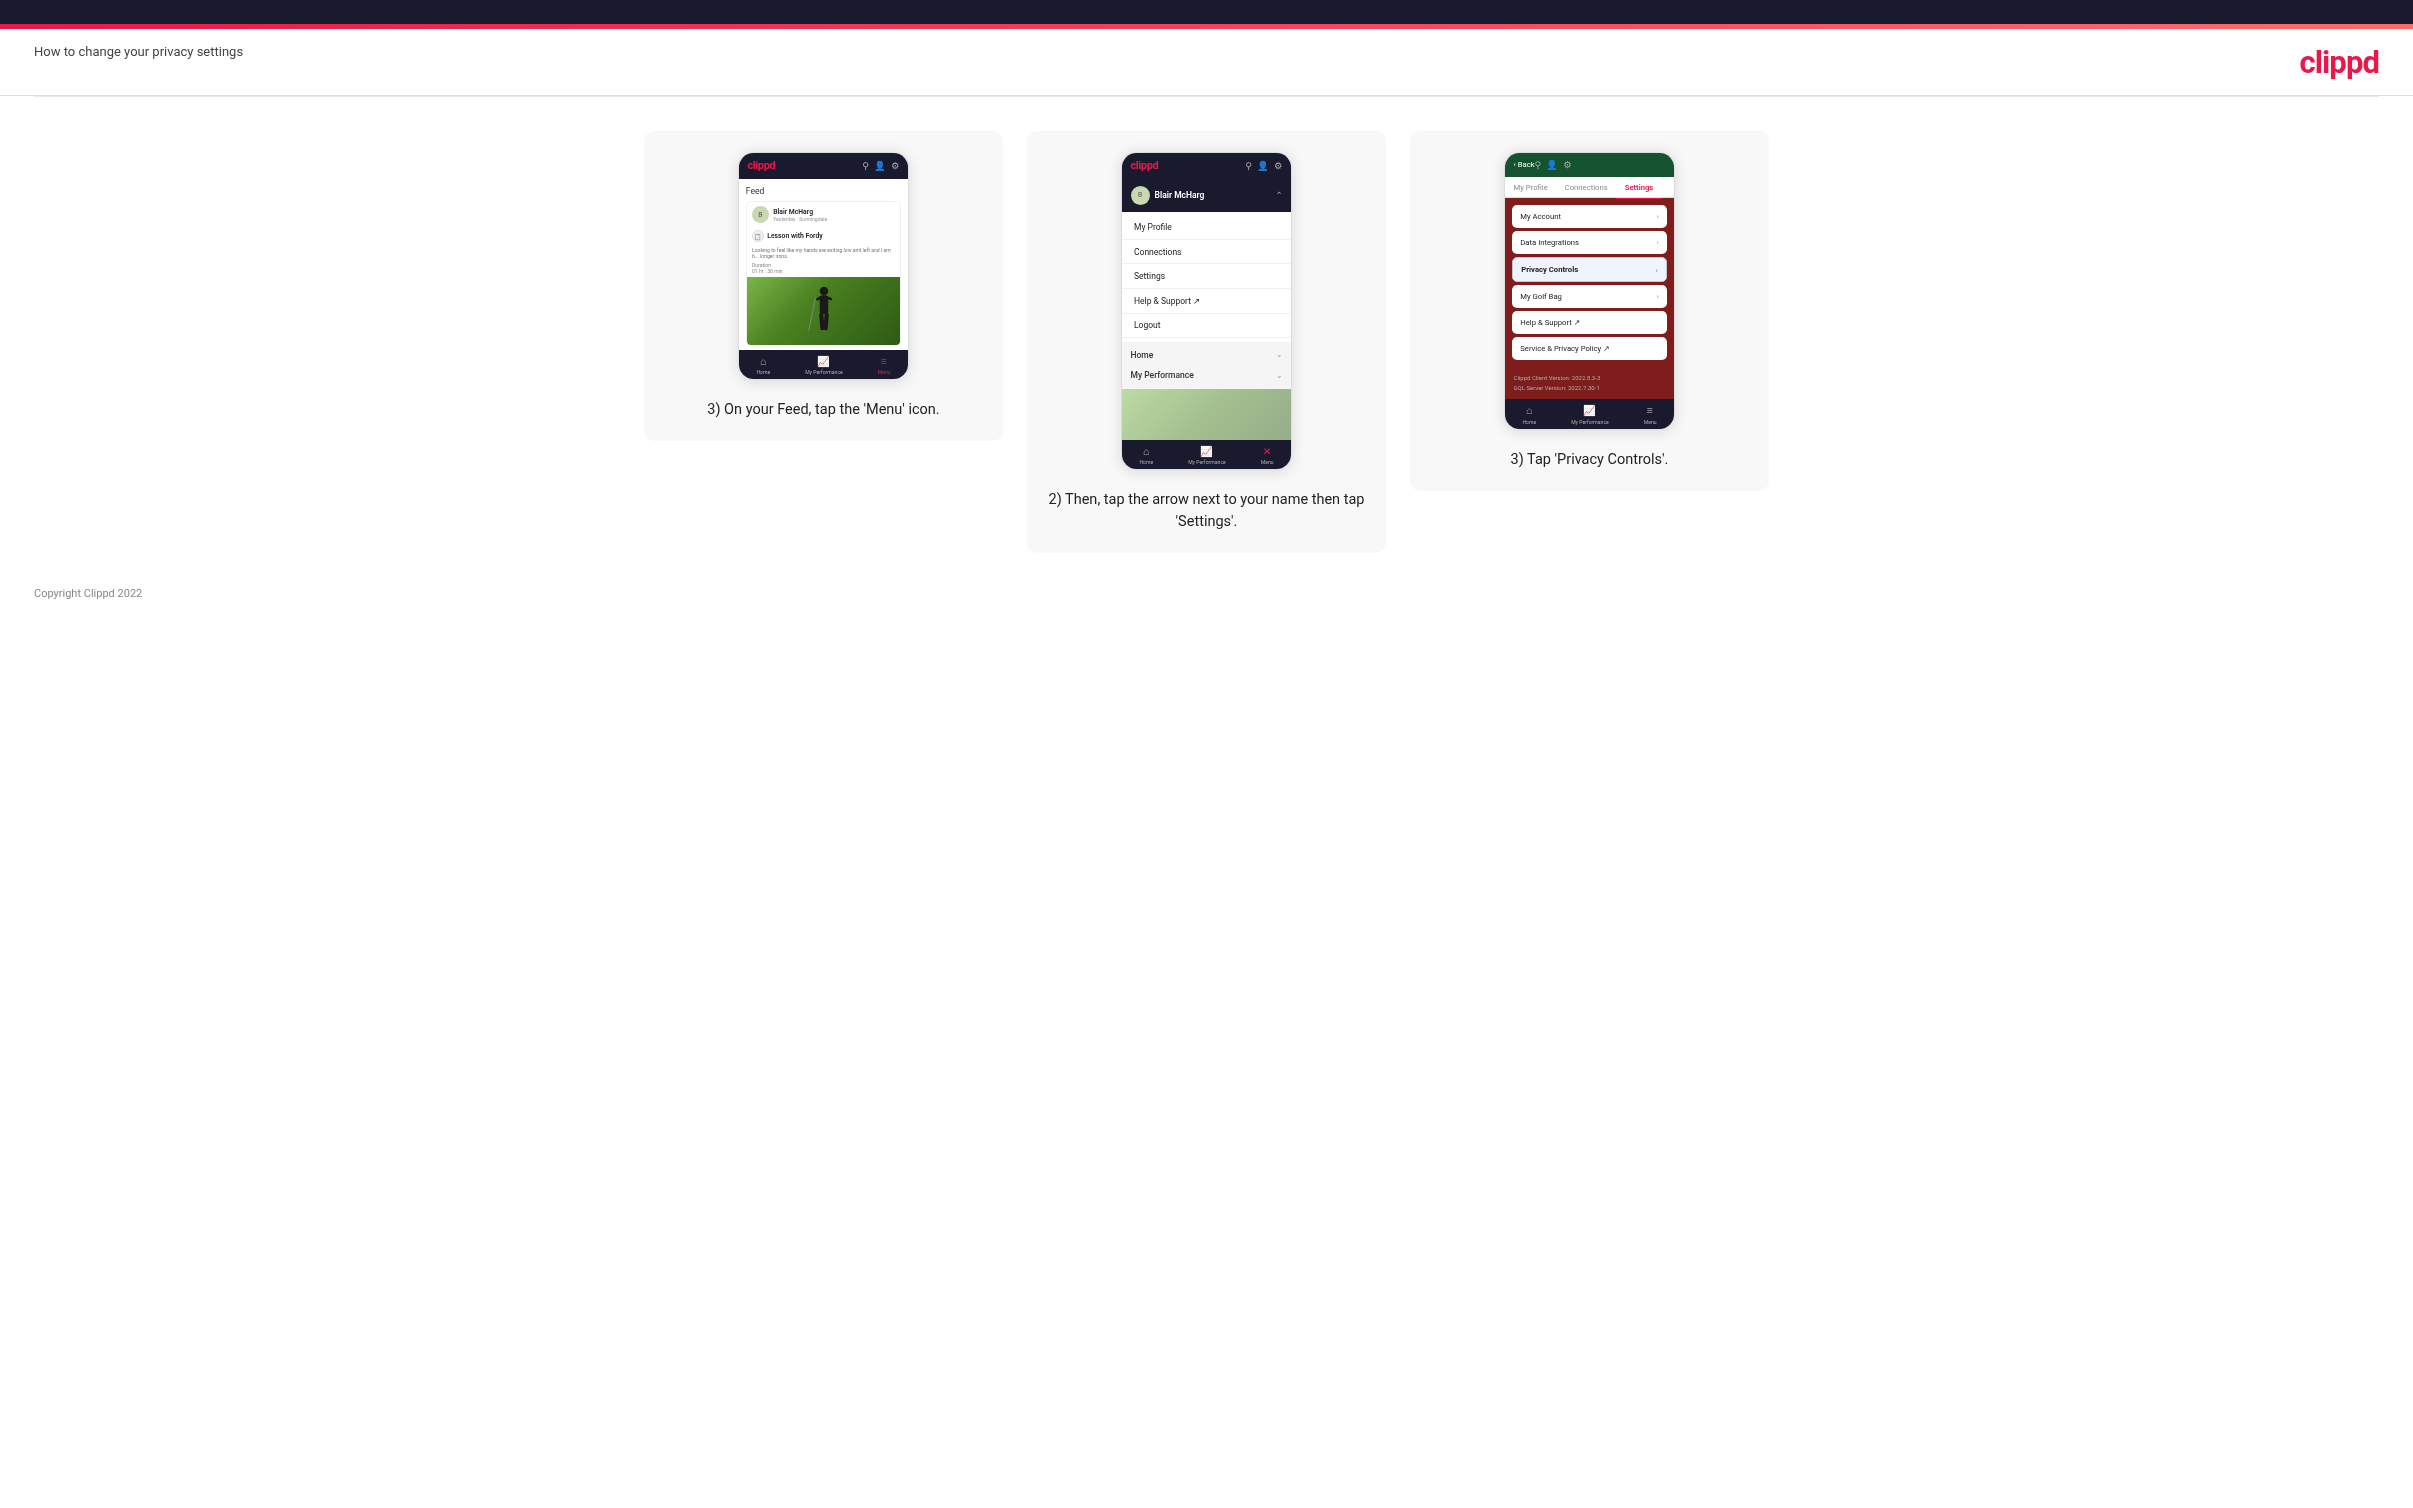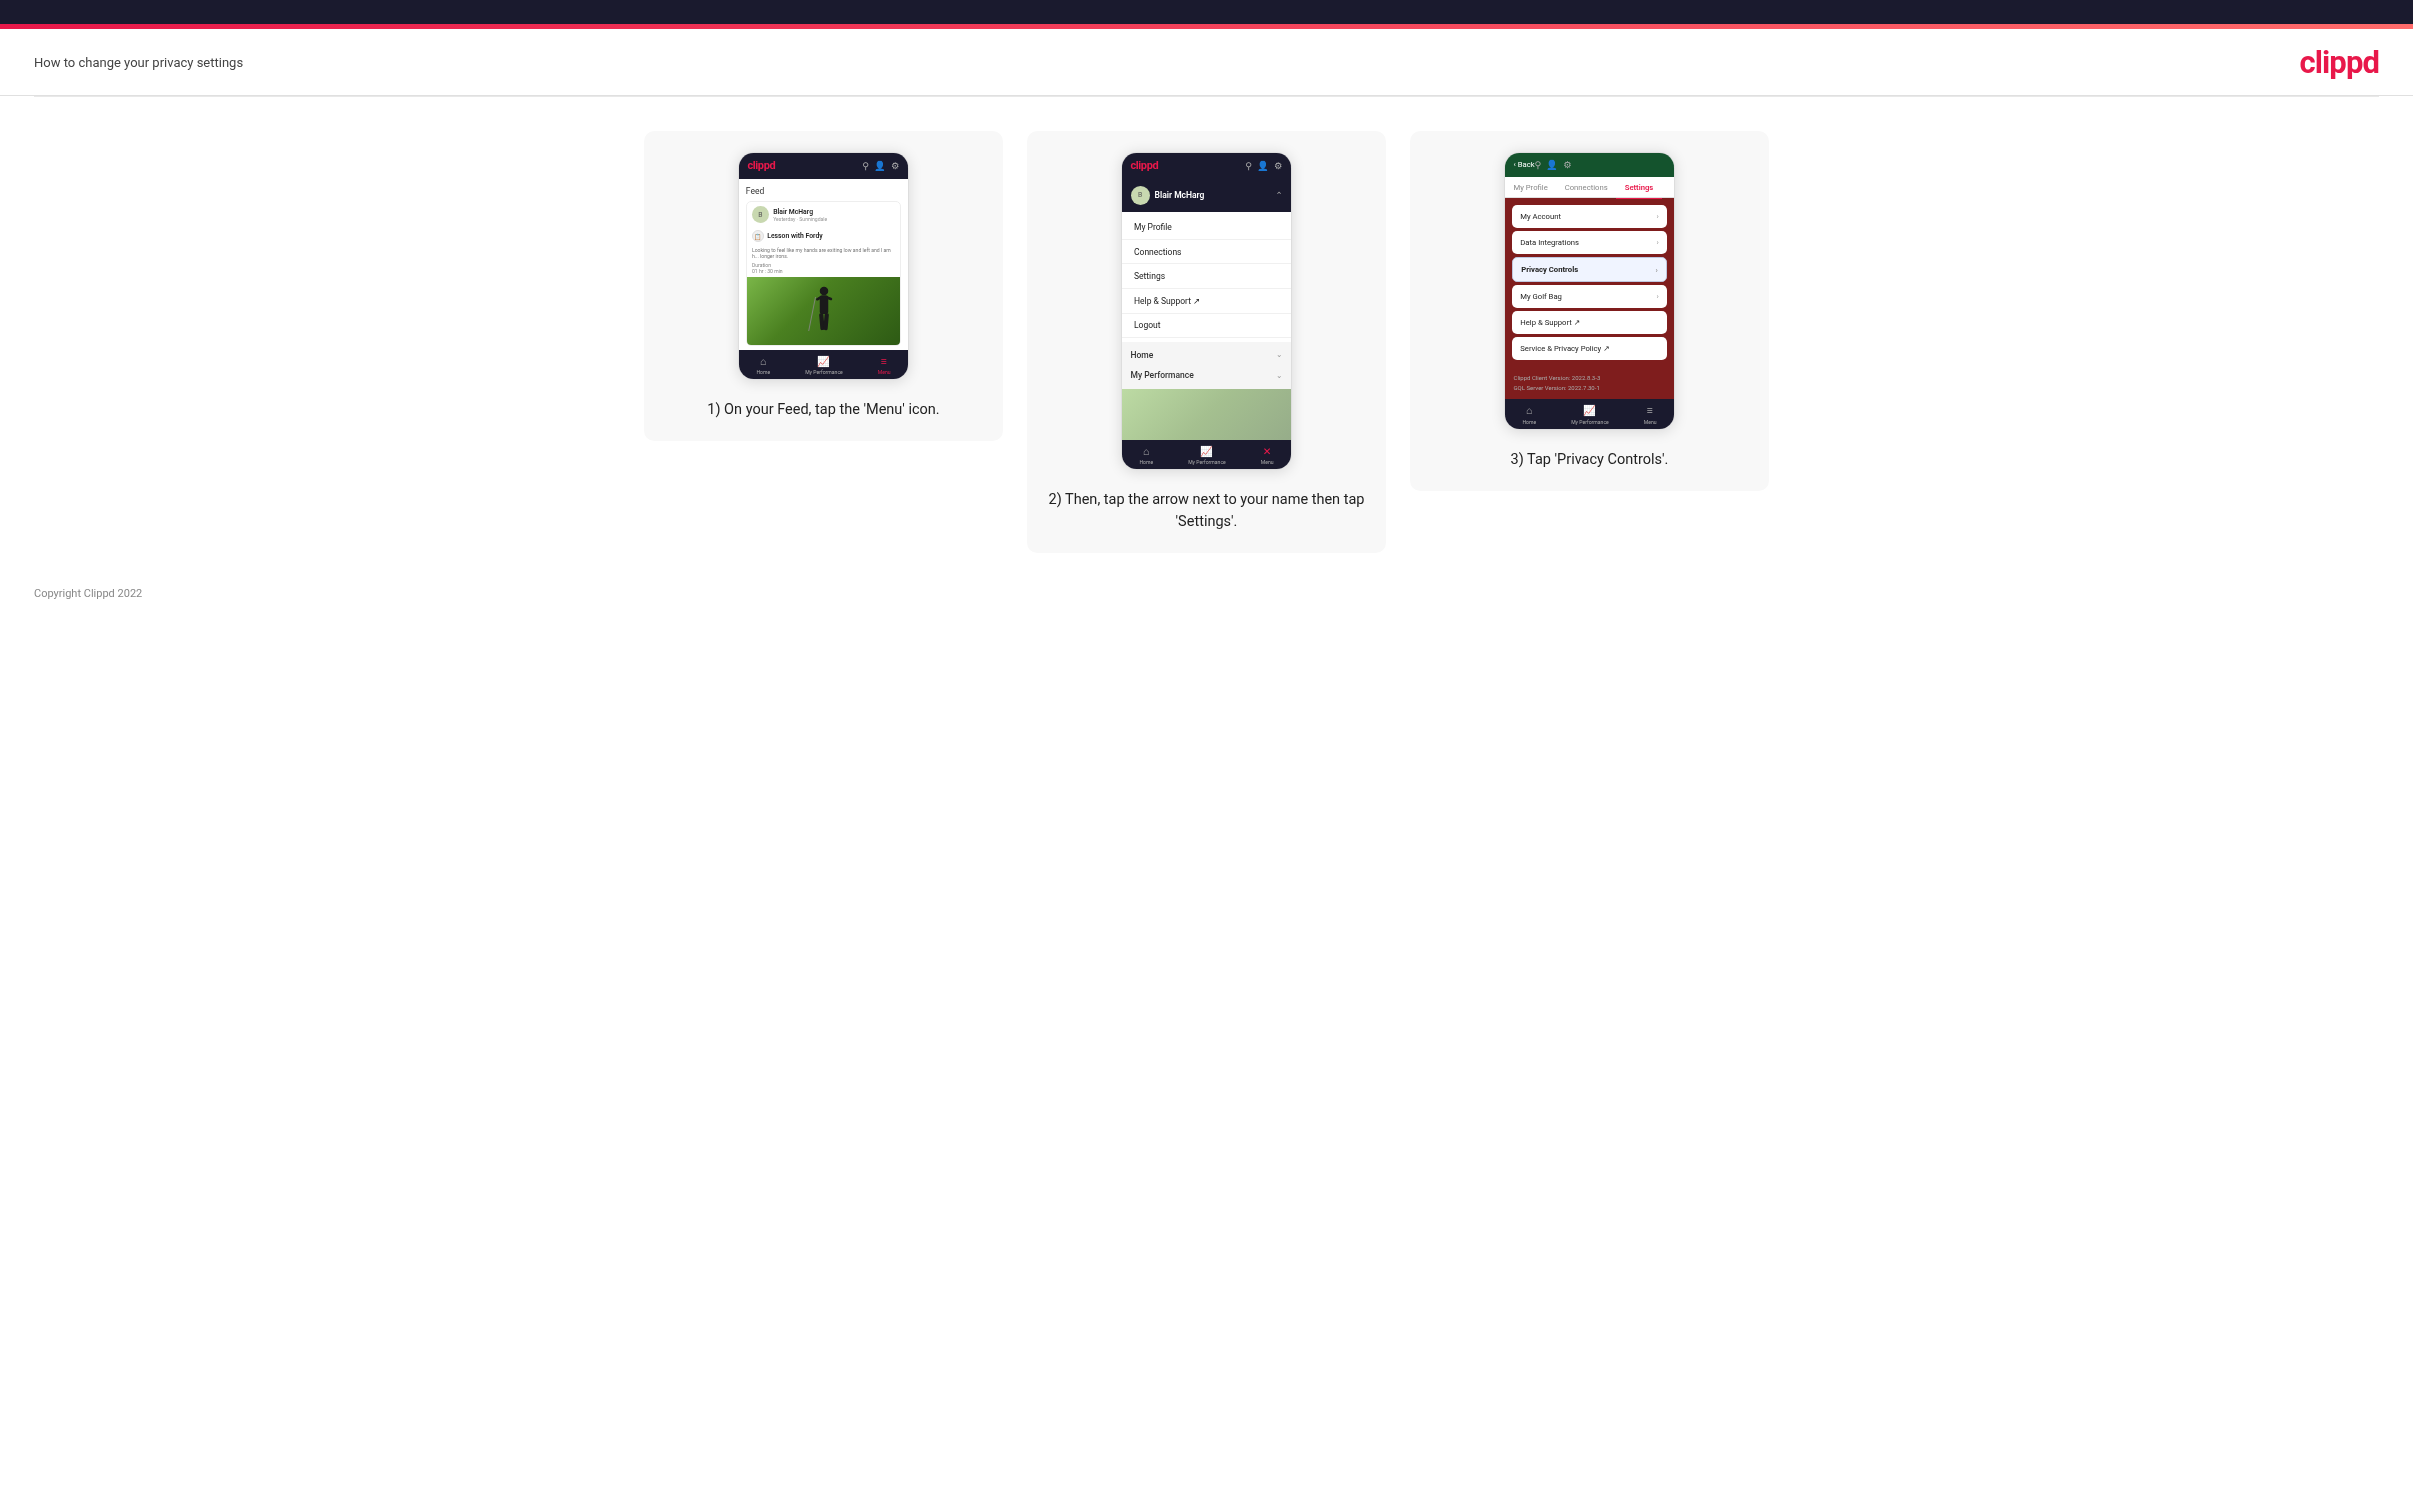--- a/index.html
+++ b/index.html
@@ -11,21 +11,20 @@
     .top-bar {
       background: #1a1a2e;
       height: 24px;
     }
     .accent-bar {
       height: 5.1px;
       background: linear-gradient(to right, #e8184a, #ff6b6b);
     }
     .header {
       display: flex;
-      align-items: center;
       justify-content: space-between;
       padding: 15.4px 34px 13.7px 34px;
       border-bottom: 0.9px solid #e0e0e0;
     }
     .header-title {
       font-size: 13px;
       color: #444;
       font-weight: 400;
     }
     .logo {
@@ -422,21 +421,21 @@
           <div class="bottom-nav-item">
             <span class="bottom-nav-icon">📈</span>
             <span class="bottom-nav-label">My Performance</span>
           </div>
           <div class="bottom-nav-item">
             <span class="bottom-nav-icon active">≡</span>
             <span class="bottom-nav-label active">Menu</span>
           </div>
         </div>
       </div>
-      <p class="step-caption">1) On your Feed, tap the 'Menu' icon.</p>
+      <p class="step-caption">3) On your Feed, tap the 'Menu' icon.</p>
     </div>
 
     <div class="step-card">
       <div class="phone-mockup">
 
         <div class="app-nav">
           <span class="app-nav-logo">clippd</span>
           <div class="app-nav-icons">
             <span class="app-nav-icon">⚲</span>
             <span class="app-nav-icon">👤</span>

